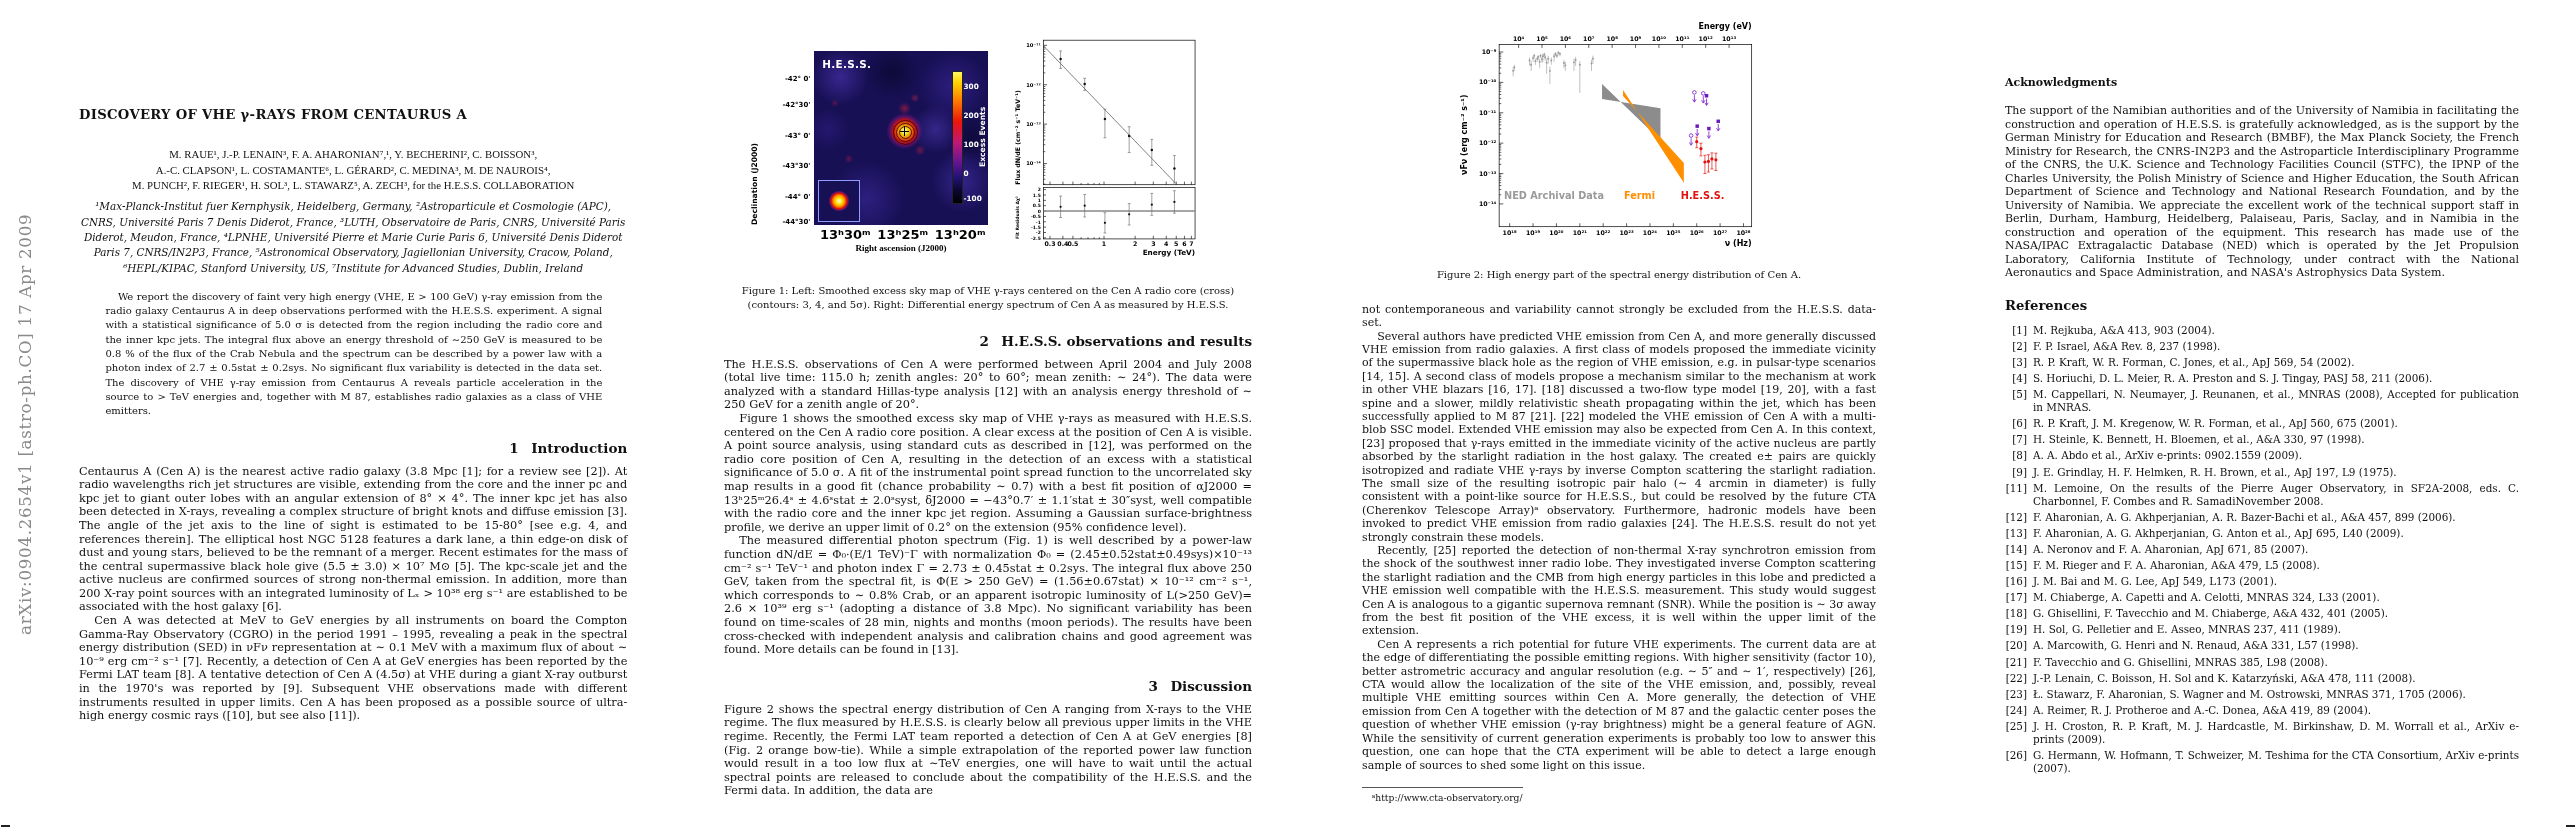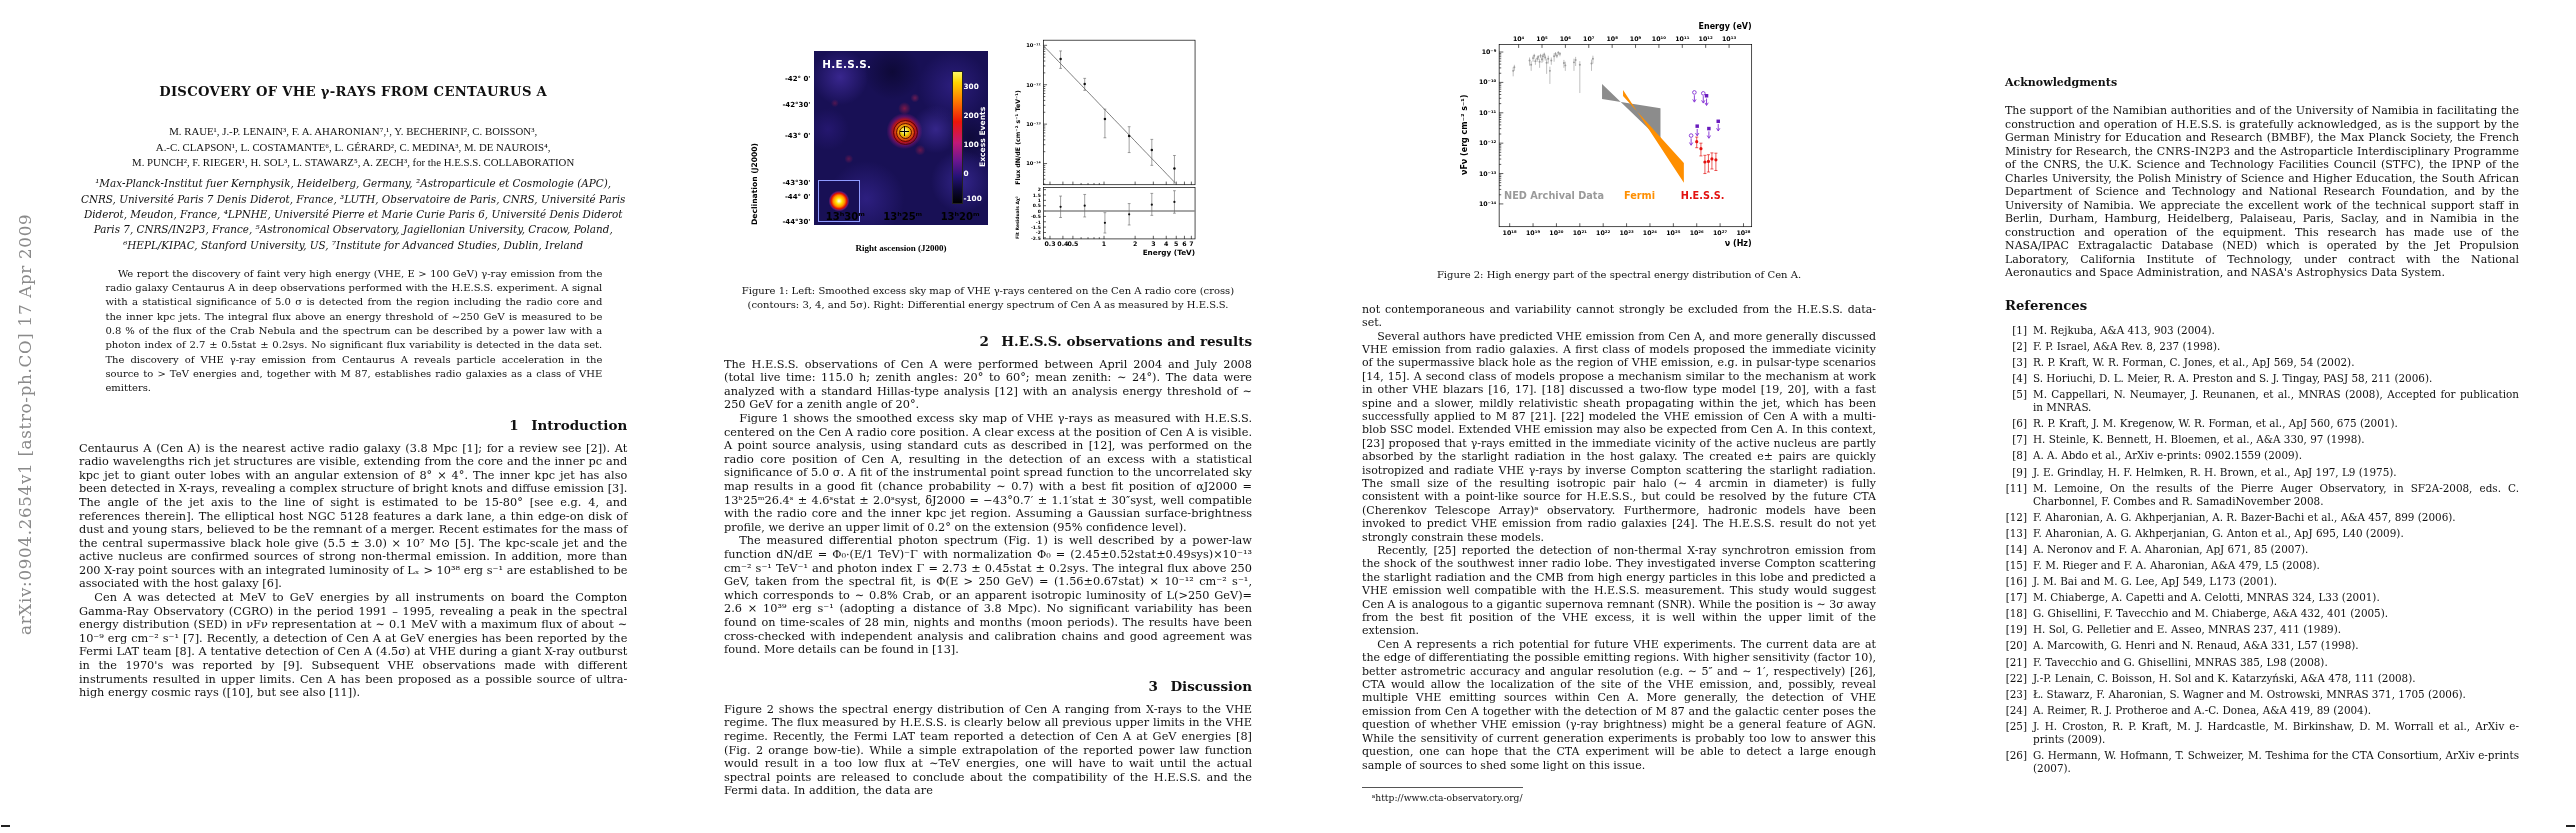--- a/index.html
+++ b/index.html
@@ -13,21 +13,21 @@
   .in1{margin:0 16.7px 0 79px;}
   .in2{margin:0 36px 0 80px;}
   .in3{margin:0 56px 0 74px;}
   .in4{margin:0 57px 0 73px;}
 
   .arxiv-stamp{position:absolute;left:11px;top:181px;height:486px;width:28px;
     display:flex;align-items:center;justify-content:center;
     writing-mode:vertical-rl;transform:rotate(180deg);
     font-size:16.7px;color:#8a8a8a;letter-spacing:0.7px;white-space:nowrap;}
 
-  .title{margin-top:84px;text-align:center;font-weight:bold;font-size:13.2px;letter-spacing:0.3px;}
+  .title{margin-top:107px;text-align:left;font-weight:bold;font-size:13.2px;letter-spacing:0.3px;}
   .authors{margin-top:25px;text-align:center;font-size:10.8px;line-height:15.6px;font-family:Liberation Serif, serif;}
   .affil{margin-top:5.6px;text-align:center;font-style:italic;font-size:10.4px;line-height:15.3px;}
   .abstract{margin:14px 25px 0 26.4px;font-size:10px;line-height:14.3px;text-align:justify;text-indent:12.5px;}
 
   h2.sec{font-size:13.5px;margin:21px 0 0 0;font-weight:bold;text-align:right;}
   h2.sec .hnum{margin-right:12.5px;}
   .par{font-size:11.3px;line-height:13.6px;text-align:justify;margin:9px 0 0 0;}
   .par.cont{margin-top:0;}
   .par.ind{text-indent:15.3px;margin-top:0;}
   .p3par{font-size:11px;line-height:13.4px;}
@@ -67,22 +67,22 @@
   .cbar{position:absolute;right:25px;top:19.5px;width:9px;height:131px;border:0.3px solid #222;
     background:linear-gradient(#fff864, #ffd400 8%, #ff7a00 22%, #ec1509 38%, #c01878 54%, #6a1690 68%, #241276 80%, #0c0736 90%, #000 100%);}
   .cbar-tick{position:absolute;color:#fff;font-family:"DejaVu Sans","Liberation Sans",sans-serif;font-weight:bold;font-size:7.3px;right:-21px;width:19.5px;text-align:left;}
   .cbar-label{position:absolute;right:1.4px;top:21px;height:129px;color:#fff;font-family:"DejaVu Sans","Liberation Sans",sans-serif;
     font-weight:bold;font-size:7.6px;writing-mode:vertical-rl;transform:rotate(180deg);text-align:center;}
   .dec-tick{position:absolute;right:100%;margin-right:3.5px;font-family:"DejaVu Sans","Liberation Sans",sans-serif;
     font-weight:bold;font-size:7px;white-space:nowrap;color:#000;}
   .dec-label{position:absolute;left:-64px;top:0;height:174px;display:flex;align-items:center;
     writing-mode:vertical-rl;transform:rotate(180deg);font-family:"DejaVu Sans","Liberation Sans",sans-serif;
     font-weight:bold;font-size:7.6px;color:#000;}
-  .ra-tick{position:absolute;top:160px;transform:translateX(-50%);font-family:"DejaVu Sans","Liberation Sans",sans-serif;
-    font-weight:bold;font-size:10px;color:#000;}
+  .ra-tick{position:absolute;top:176px;transform:translateX(-50%);font-family:"DejaVu Sans","Liberation Sans",sans-serif;
+    font-weight:bold;font-size:13px;color:#000;}
   .ra-label{margin-top:18px;text-align:center;font-family:Liberation Serif, serif;
     font-weight:bold;font-size:9px;color:#000;}
 
   svg{display:block;}
   .fr{fill:none;stroke:#000;stroke-width:1;}
   .tk{stroke:#000;stroke-width:.9;fill:none;}
   .tl{font:bold 7.5px "DejaVu Sans","Liberation Sans",sans-serif;fill:#000;}
   .tl2{font:bold 9px "DejaVu Sans","Liberation Sans",sans-serif;fill:#000;}
   .al{font:bold 10.5px "DejaVu Sans","Liberation Sans",sans-serif;fill:#000;}
   .al2{font:bold 11.5px "DejaVu Sans","Liberation Sans",sans-serif;fill:#000;}
@@ -149,21 +149,21 @@
               <span class="cbar-tick" style="top:8%">300</span>
               <span class="cbar-tick" style="top:30%">200</span>
               <span class="cbar-tick" style="top:52%">100</span>
               <span class="cbar-tick" style="top:74%">0</span>
               <span class="cbar-tick" style="top:93%">-100</span>
             </div>
             <div class="cbar-label">Excess Events</div>
             <span class="dec-tick" style="top:24px">-42° 0'</span>
             <span class="dec-tick" style="top:50px">-42°30'</span>
             <span class="dec-tick" style="top:81px">-43° 0'</span>
-            <span class="dec-tick" style="top:128px">-43°30'</span>
+            <span class="dec-tick" style="top:111px">-43°30'</span>
             <span class="dec-tick" style="top:142px">-44° 0'</span>
             <span class="dec-tick" style="top:167px">-44°30'</span>
             <div class="dec-label">Declination (J2000)</div>
             <span class="ra-tick" style="left:18%">13ʰ30ᵐ</span>
             <span class="ra-tick" style="left:51%">13ʰ25ᵐ</span>
             <span class="ra-tick" style="left:84%">13ʰ20ᵐ</span>
           </div>
           <div class="ra-label">Right ascension (J2000)</div>
         </div>
 

